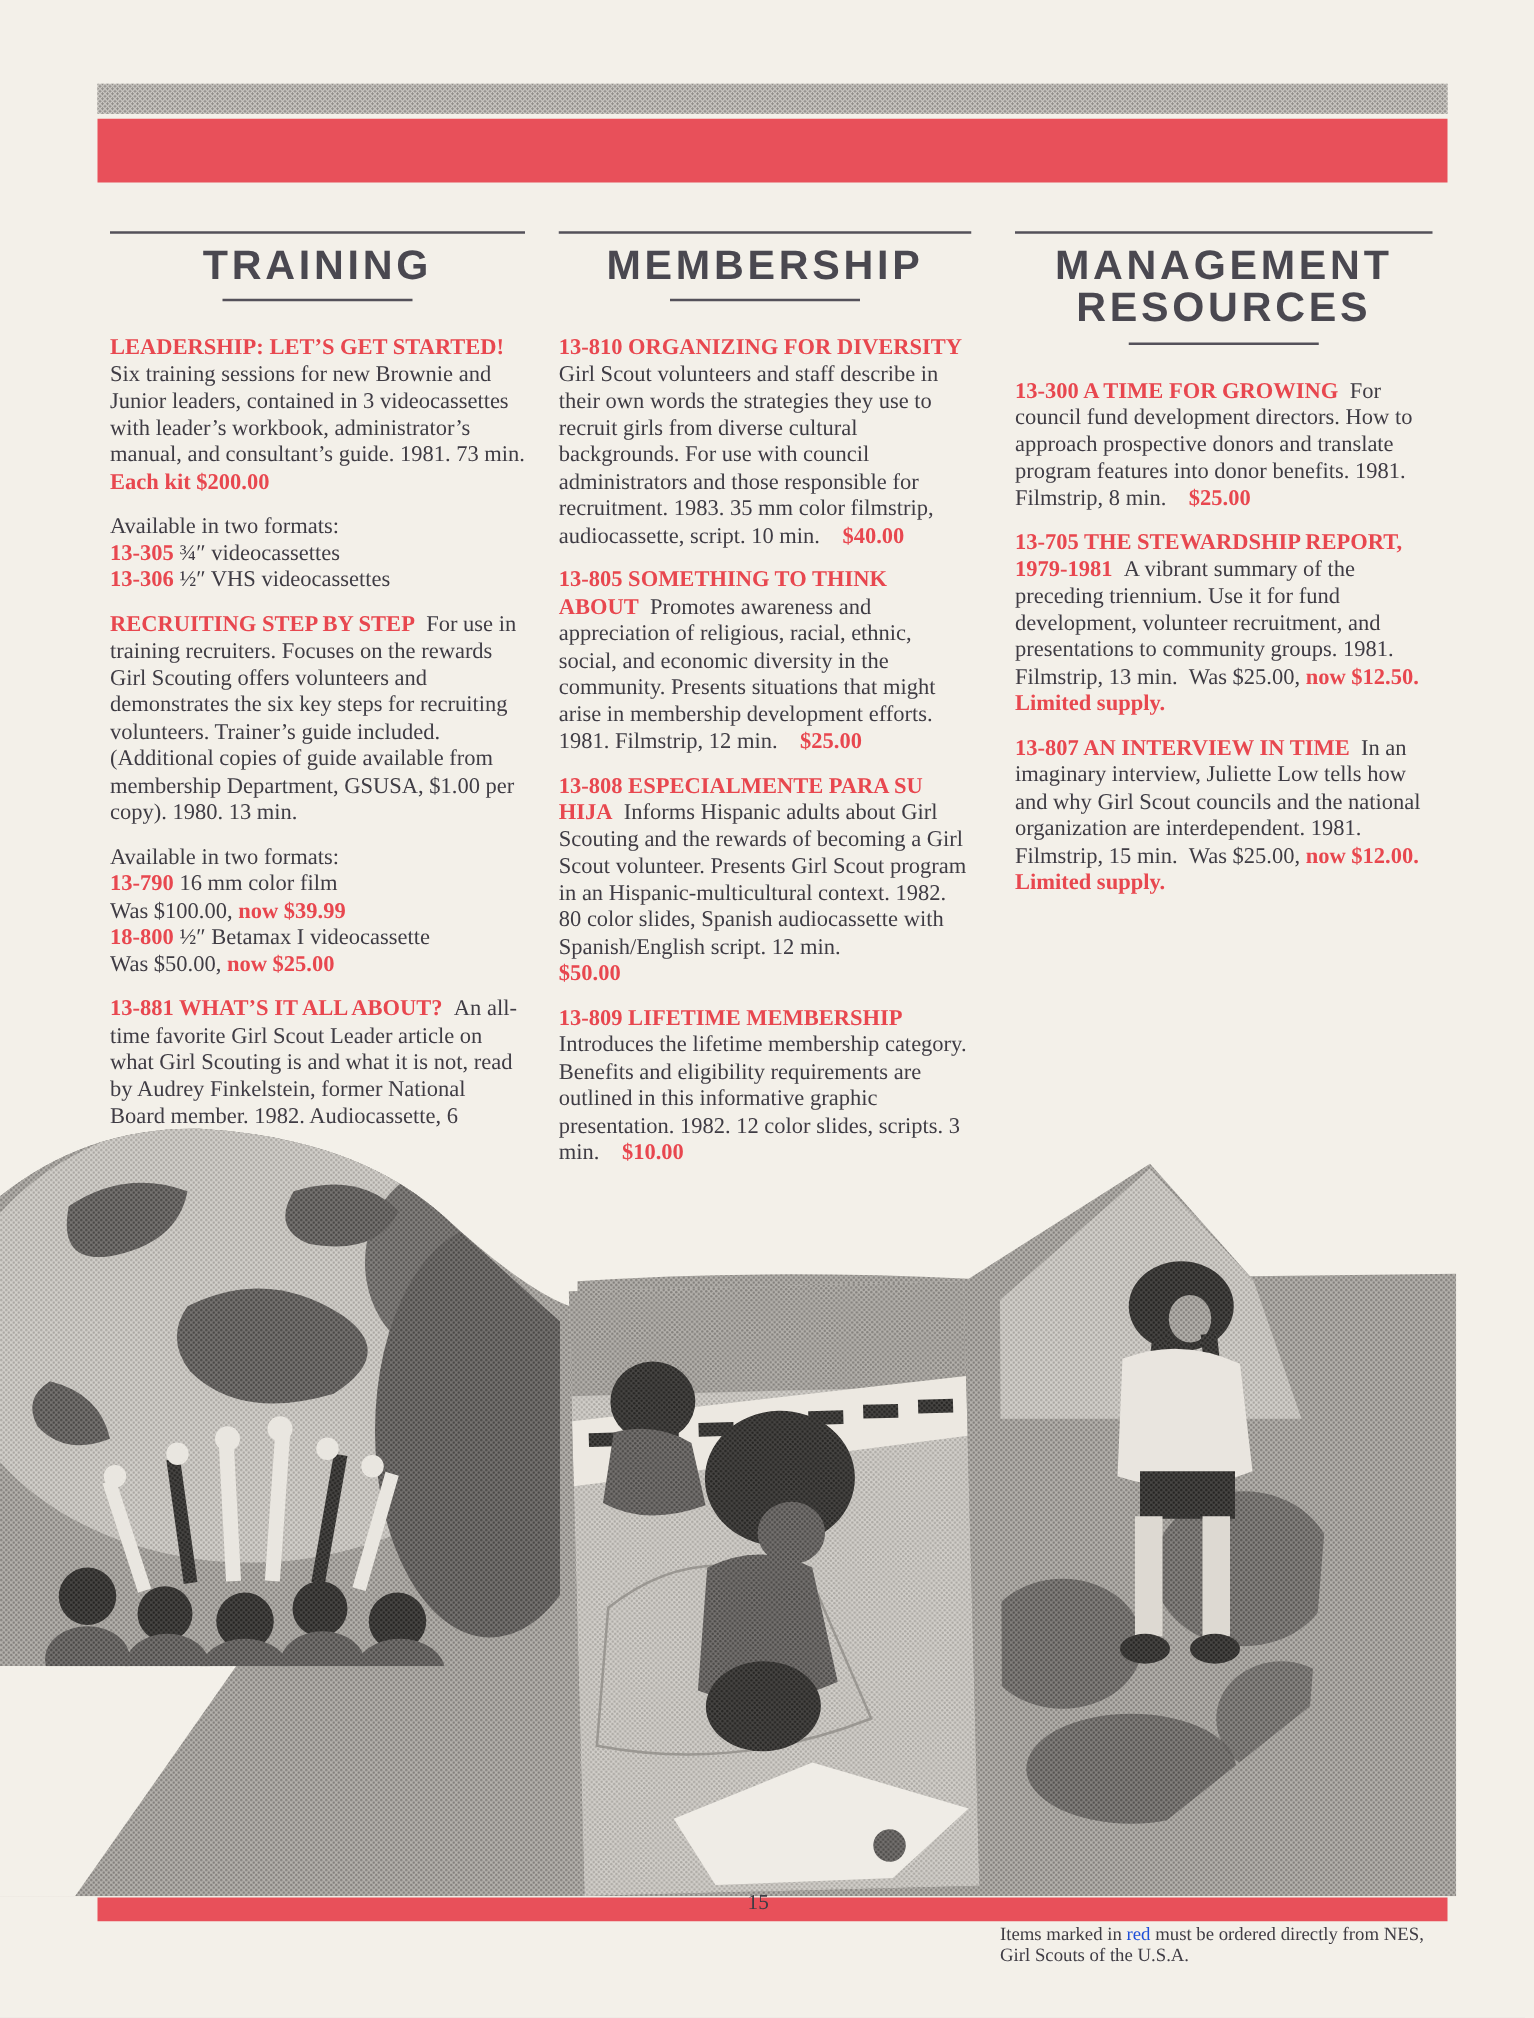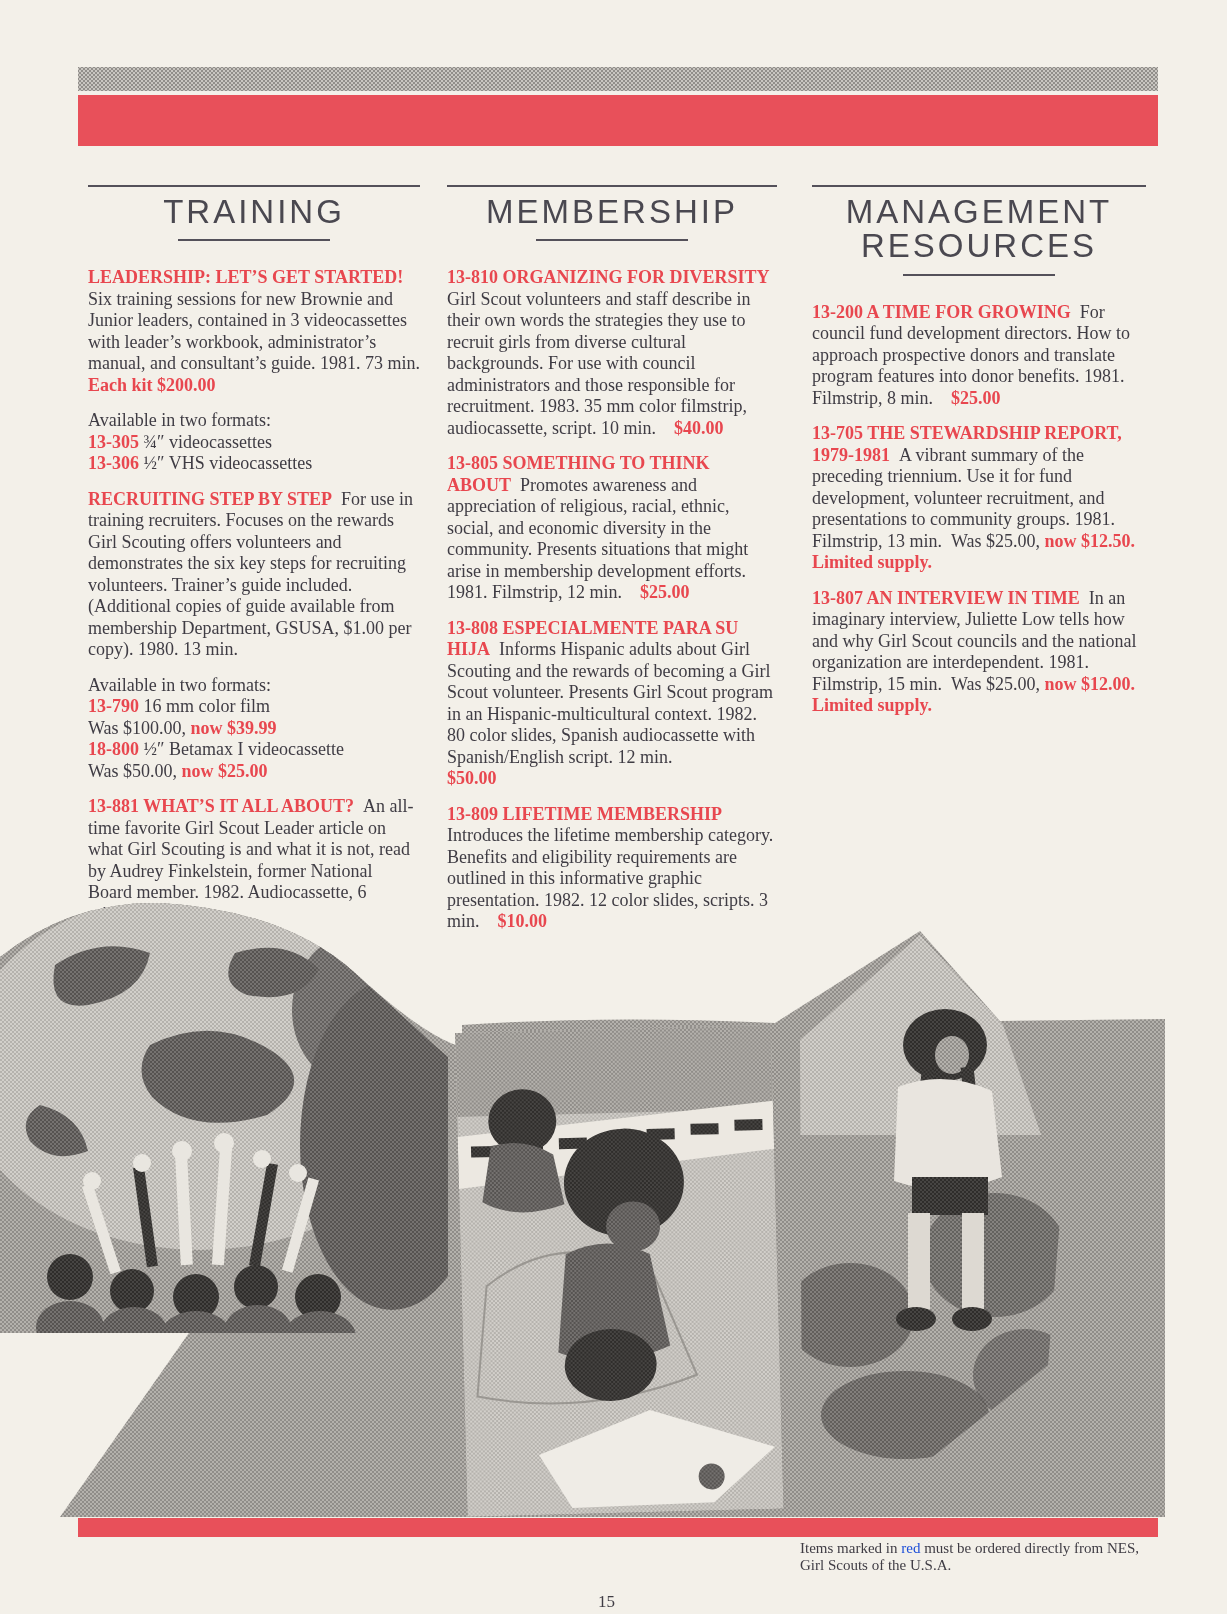--- a/index.html
+++ b/index.html
@@ -19,40 +19,40 @@
   .stripe-gray{position:absolute;left:78px;top:67px;width:1080px;height:24px;}
   .stripe-red{position:absolute;left:78px;top:95px;width:1080px;height:51px;background:#e8505a;}
   .stripe-red-bottom{position:absolute;left:78px;top:1518px;width:1080px;height:19px;background:#e8505a;}
 
   .col{position:absolute;top:185px;}
   .col-0{left:88px;width:332px;}
   .col-1{left:447px;width:330px;}
   .col-2{left:812px;width:334px;}
   .rule-top{height:2px;background:#54515a;}
   .col-title{
-    font-family:"Liberation Sans", sans-serif;font-weight:normal;
+    font-family:"Liberation Sans", sans-serif;font-weight:bold;
     font-size:33px;letter-spacing:3px;color:#4a4850;
     text-align:center;margin:8px 0 10px 0;line-height:1.04;white-space:pre-line;
   }
   .rule-bottom{height:2px;background:#54515a;width:152px;margin:0 auto 26px auto;}
   .entries{font-size:18px;line-height:21.5px;}
   .entries p.block{margin:0 0 14px 0;}
   .entries p.block.notice{margin-top:80px;font-weight:bold;letter-spacing:.2px;}
   .rb{color:#e8474f;font-weight:bold;}
   .red{color:#1d4ed8;}
   .it{}
   .b{font-weight:bold;}
 
   .montage{position:absolute;left:0;top:895px;width:1165px;height:622px;}
 
   .footnote{
     position:absolute;left:800px;top:1540px;width:390px;
     font-size:15px;line-height:17px;color:#3f3c44;
   }
-  .page-number{position:absolute;left:598px;top:1592px;font-size:17px;color:#3f3c44;}
+  .page-number{position:absolute;left:598px;top:1512px;font-size:17px;color:#3f3c44;}
 </style>
 </head>
 <body>
 
 <div class="page">
 
   <div class="stripe-gray ht"></div>
   <div class="stripe-red"></div>
 
   <section class="col col-0">
@@ -79,21 +79,21 @@
         <p class="block"><span class="rb">13-809 LIFETIME MEMBERSHIP</span><br><span>Introduces the lifetime membership category. Benefits and eligibility requirements are outlined in this informative graphic presentation. 1982. 12 color slides, scripts. 3 min.  </span><span class="rb">$10.00</span></p>
       </div>
   </section>
 
   <section class="col col-2">
     <div class="rule-top"></div>
     <h2 class="col-title">MANAGEMENT
 RESOURCES</h2>
     <div class="rule-bottom"></div>
     <div class="entries">
-        <p class="block"><span class="rb">13-200 A TIME FOR GROWING</span><span> For council fund development directors. How to approach prospective donors and translate program features into donor benefits. 1981. Filmstrip, 8 min.  </span><span class="rb">$25.00</span></p>
+        <p class="block"><span class="rb">13-300 A TIME FOR GROWING</span><span> For council fund development directors. How to approach prospective donors and translate program features into donor benefits. 1981. Filmstrip, 8 min.  </span><span class="rb">$25.00</span></p>
         <p class="block"><span class="rb">13-705 THE STEWARDSHIP REPORT, 1979-1981</span><span> A vibrant summary of the preceding triennium. Use it for fund development, volunteer recruitment, and presentations to community groups. 1981. Filmstrip, 13 min. Was $25.00, </span><span class="rb">now $12.50. Limited supply.</span></p>
         <p class="block"><span class="rb">13-807 AN INTERVIEW IN TIME</span><span> In an imaginary interview, Juliette Low tells how and why Girl Scout councils and the national organization are interdependent. 1981. Filmstrip, 15 min. Was $25.00, </span><span class="rb">now $12.00. Limited supply.</span></p>
       </div>
   </section>
 
   <svg class="montage" viewBox="0 0 1165 622" aria-hidden="true">
     <defs>
       <pattern id="htL" width="4" height="4" patternUnits="userSpaceOnUse">
         <rect width="4" height="4" fill="#d2cfca"></rect>
         <circle cx="1" cy="1" r="1" fill="#aba8a3"></circle>

